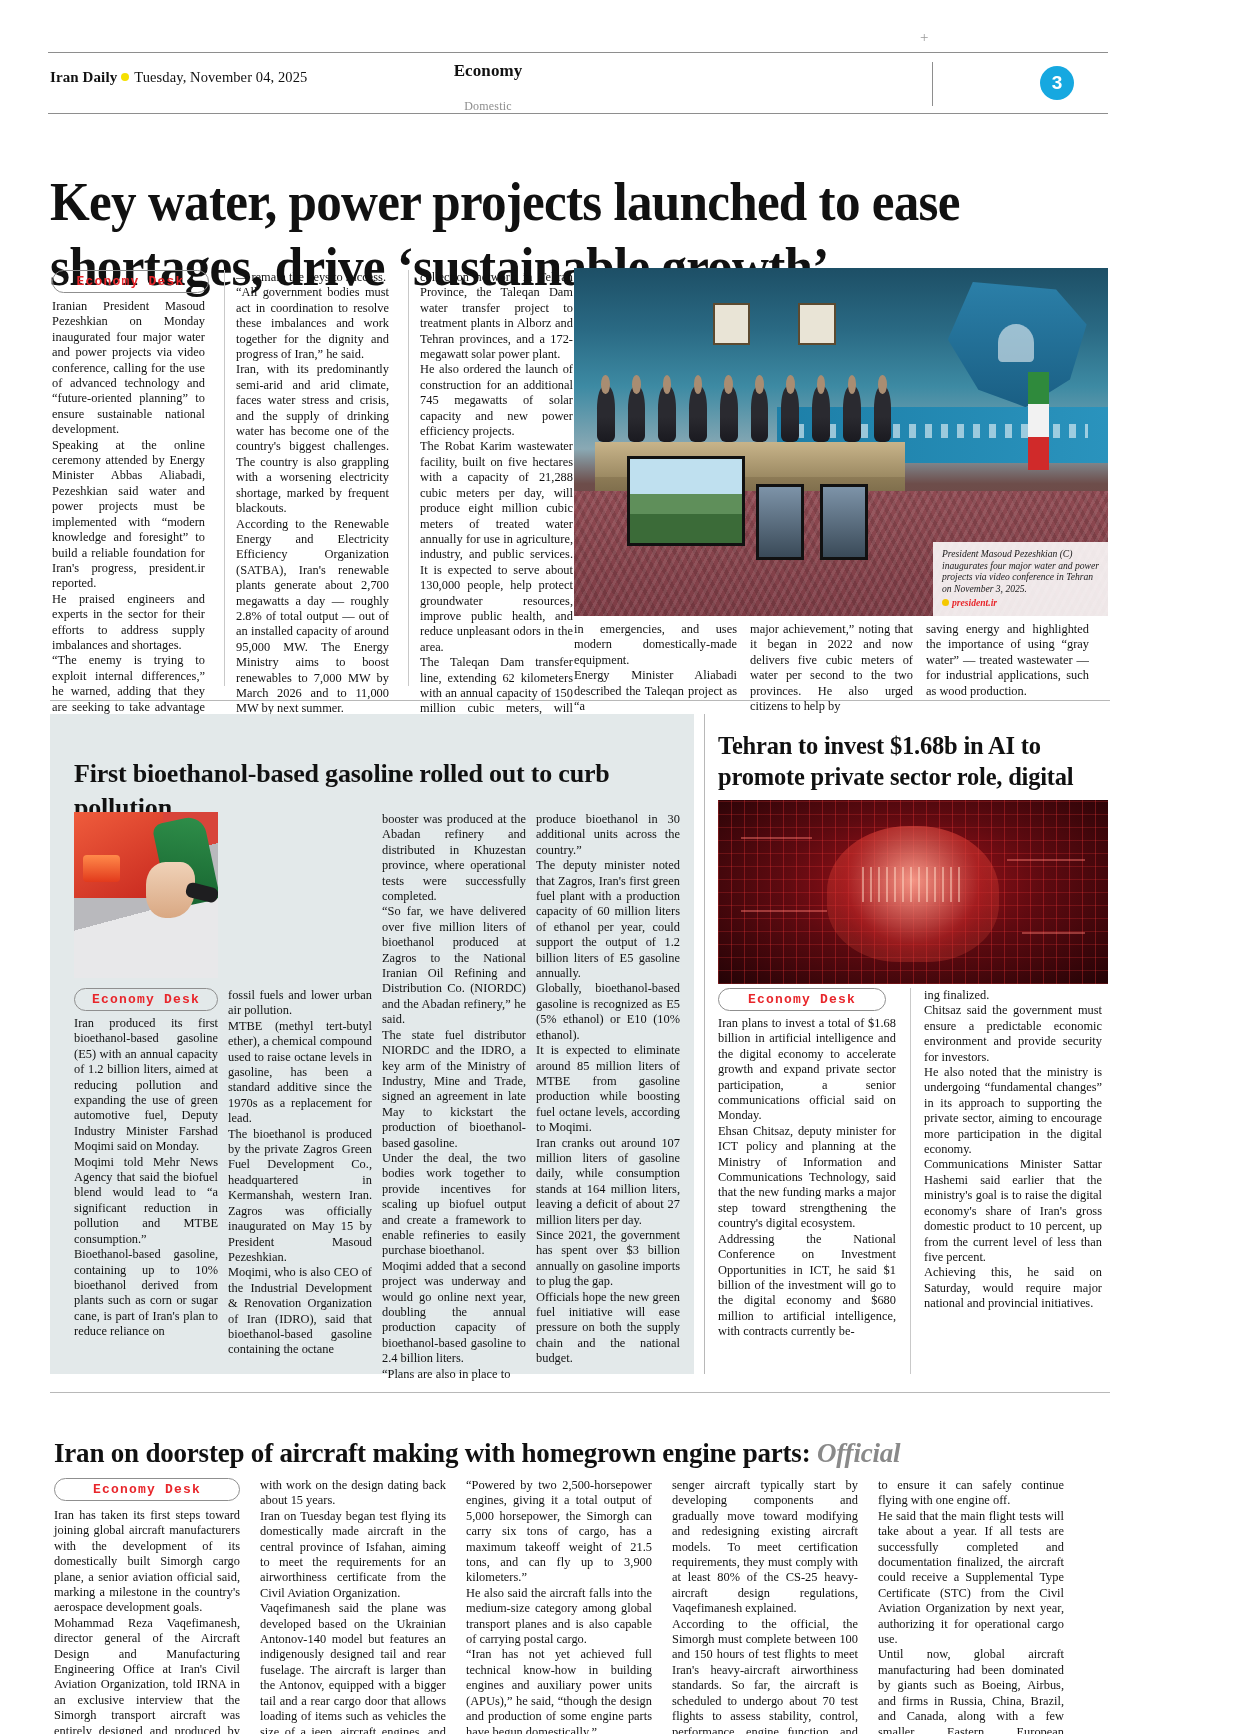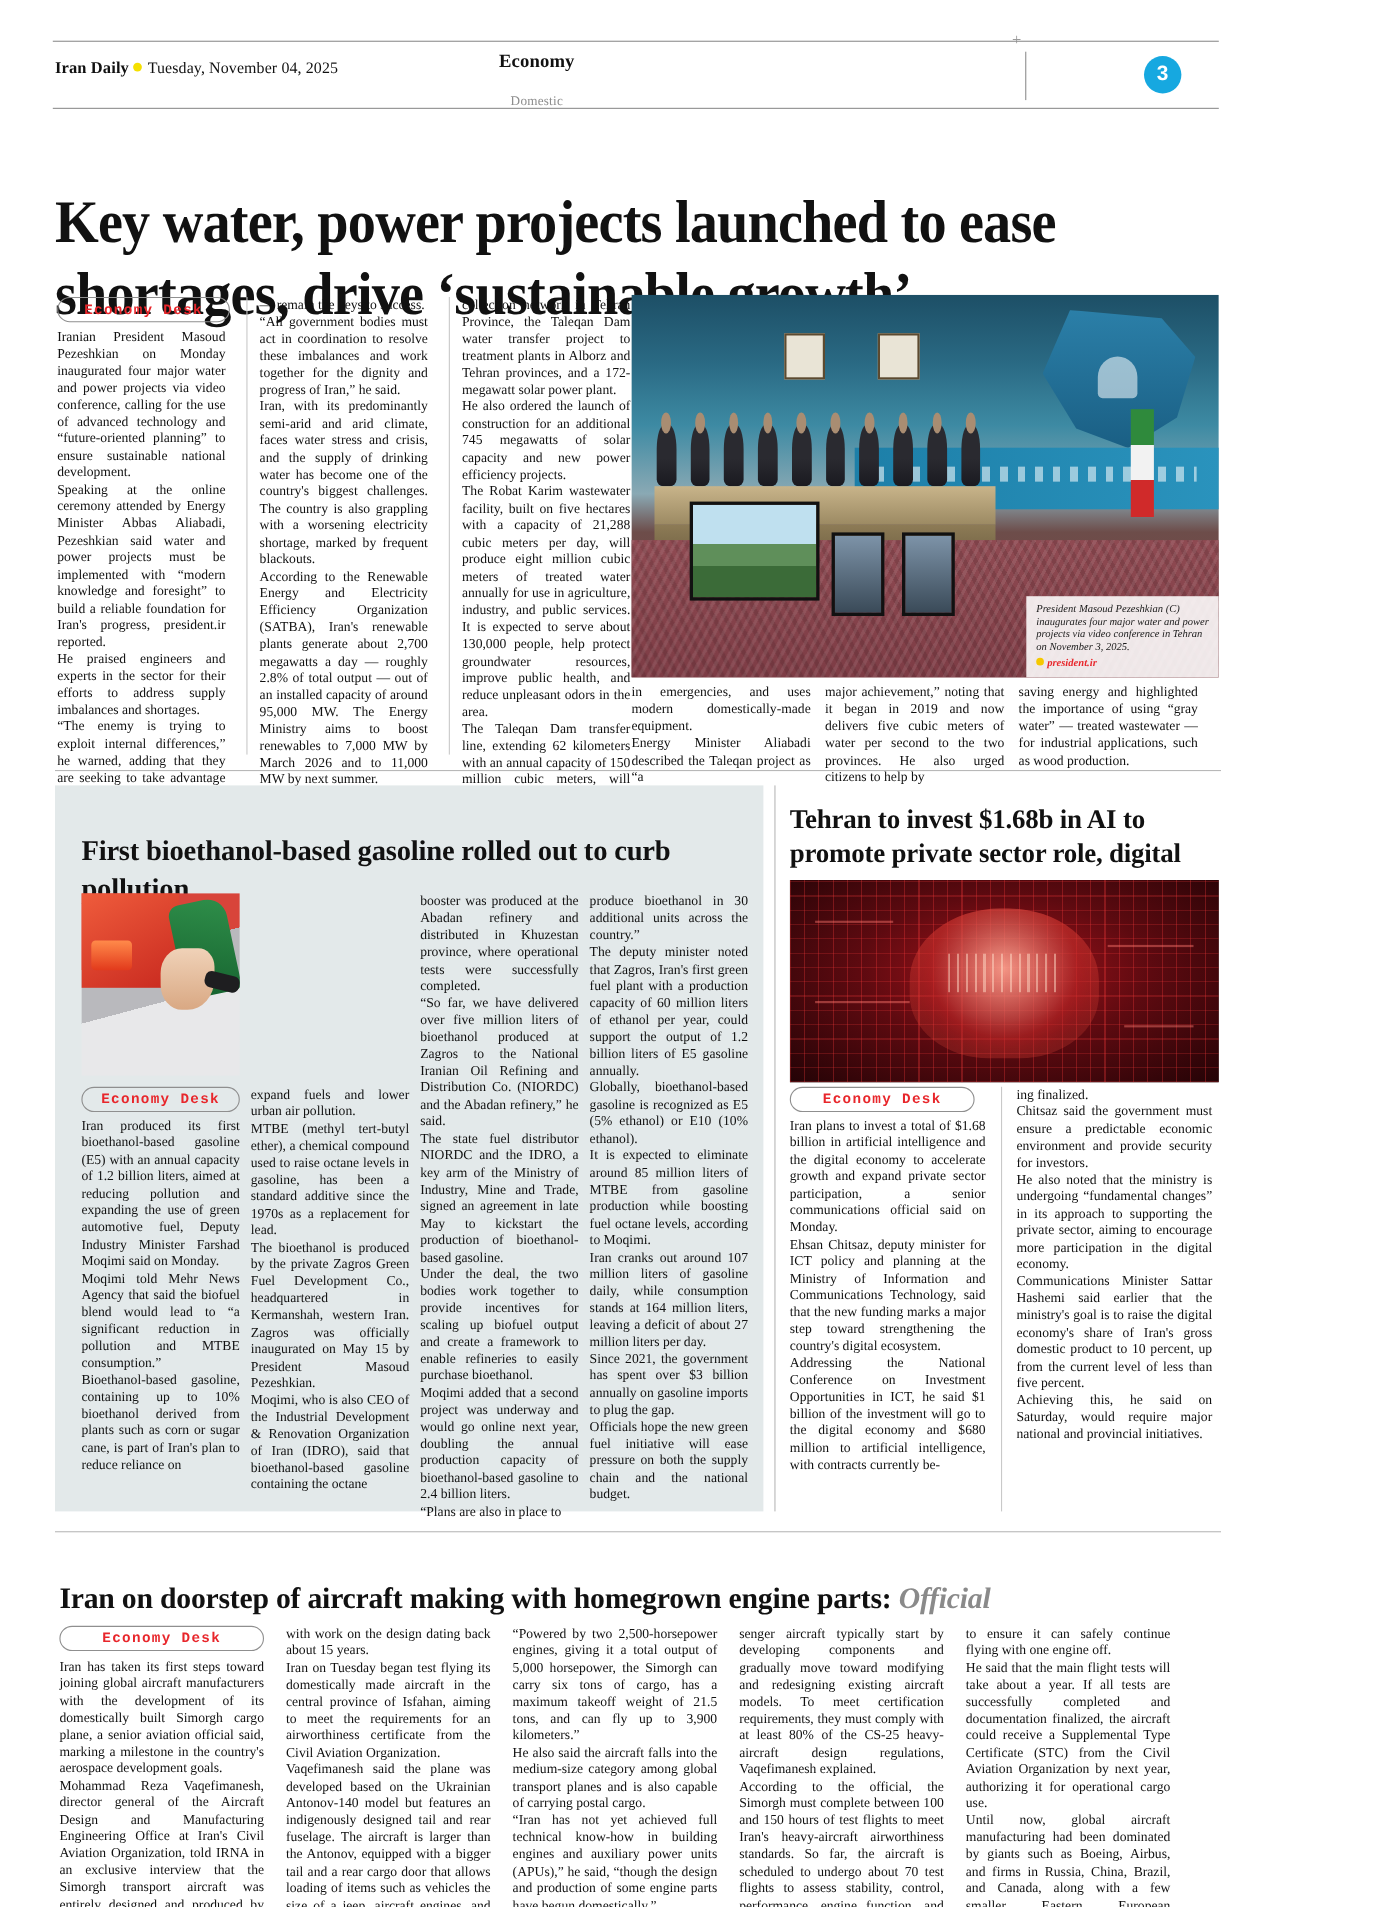--- a/index.html
+++ b/index.html
@@ -13,21 +13,21 @@
     overflow:hidden;
   }
 
   .page { position:absolute; left:0; top:0; width:1250px; height:1734px; }
 
   
   .cropmark { position:absolute; color:#9a9a9a; font-size:15px; line-height:1; }
 
   
   .masthead {
-    position:absolute; left:48px; top:37px; width:1060px; height:62px;
+    position:absolute; left:48px; top:52px; width:1060px; height:62px;
     border-top:1.4px solid #8e8e8e;
     border-bottom:1.4px solid #8e8e8e;
   }
   .mh-left {
     position:absolute; left:2px; top:16px;
     font-size:14.5px; letter-spacing:.1px; white-space:nowrap;
   }
   .mh-left .paper { font-weight:bold; font-size:15px; }
   .dot-y {
     display:inline-block; width:8px; height:8px; border-radius:50%;
@@ -275,21 +275,21 @@
       <span>President Masoud Pezeshkian (C) inaugurates four major water and power projects via video conference in Tehran on November 3, 2025.</span>
       <span class="src"><span class="dot-y-sm"></span><span>president.ir</span></span>
     </div>
   </div>
 
   <div class="col" style="left:574px; top:622px; width:163px;">
     <p>in emergencies, and uses modern domestically-made equipment.</p>
     <p>Energy Minister Aliabadi described the Taleqan project as “a</p>
   </div>
   <div class="col" style="left:750px; top:622px; width:163px;">
-    <p>major achievement,” noting that it began in 2019 and now delivers five cubic meters of water per second to the two provinces. He also urged citizens to help by</p>
+    <p>major achievement,” noting that it began in 2022 and now delivers five cubic meters of water per second to the two provinces. He also urged citizens to help by</p>
   </div>
   <div class="col" style="left:926px; top:622px; width:163px;">
     <p>saving energy and highlighted the importance of using “gray water” — treated wastewater — for industrial applications, such as wood production.</p>
   </div>
 
   <div class="lead-rule-bottom"></div>
 
   <div class="mid-left-box"></div>
 
   <h2 class="mid-head-2">First bioethanol-based gasoline rolled out to curb pollution</h2>
@@ -306,21 +306,21 @@
 
   <div class="desk-pill" style="position:absolute; left:74px; top:988px; width:144px;">Economy  Desk</div>
 
   <div class="col" style="left:74px; top:1016px; width:144px;">
     <p>Iran produced its first bioethanol-based gasoline (E5) with an annual capacity of 1.2 billion liters, aimed at reducing pollution and expanding the use of green automotive fuel, Deputy Industry Minister Farshad Moqimi said on Monday.</p>
     <p>Moqimi told Mehr News Agency that said the biofuel blend would lead to “a significant reduction in pollution and MTBE consumption.”</p>
     <p>Bioethanol-based gasoline, containing up to 10% bioethanol derived from plants such as corn or sugar cane, is part of Iran's plan to reduce reliance on</p>
   </div>
 
   <div class="col" style="left:228px; top:988px; width:144px;">
-    <p>expand fuels and lower urban air pollution.</p>
+    <p>fossil fuels and lower urban air pollution.</p>
     <p>MTBE (methyl tert-butyl ether), a chemical compound used to raise octane levels in gasoline, has been a standard additive since the 1970s as a replacement for lead.</p>
     <p>The bioethanol is produced by the private Zagros Green Fuel Development Co., headquartered in Kermanshah, western Iran. Zagros was officially inaugurated on May 15 by President Masoud Pezeshkian.</p>
     <p>Moqimi, who is also CEO of the Industrial Development &amp; Renovation Organization of Iran (IDRO), said that bioethanol-based gasoline containing the octane</p>
   </div>
 
   <div class="col" style="left:382px; top:812px; width:144px;">
     <p>booster was produced at the Abadan refinery and distributed in Khuzestan province, where operational tests were successfully completed.</p>
     <p>“So far, we have delivered over five million liters of bioethanol produced at Zagros to the National Iranian Oil Refining and Distribution Co. (NIORDC) and the Abadan refinery,” he said.</p>
     <p>The state fuel distributor NIORDC and the IDRO, a key arm of the Ministry of Industry, Mine and Trade, signed an agreement in late May to kickstart the production of bioethanol-based gasoline.</p>
     <p>Under the deal, the two bodies work together to provide incentives for scaling up biofuel output and create a framework to enable refineries to easily purchase bioethanol.</p>

